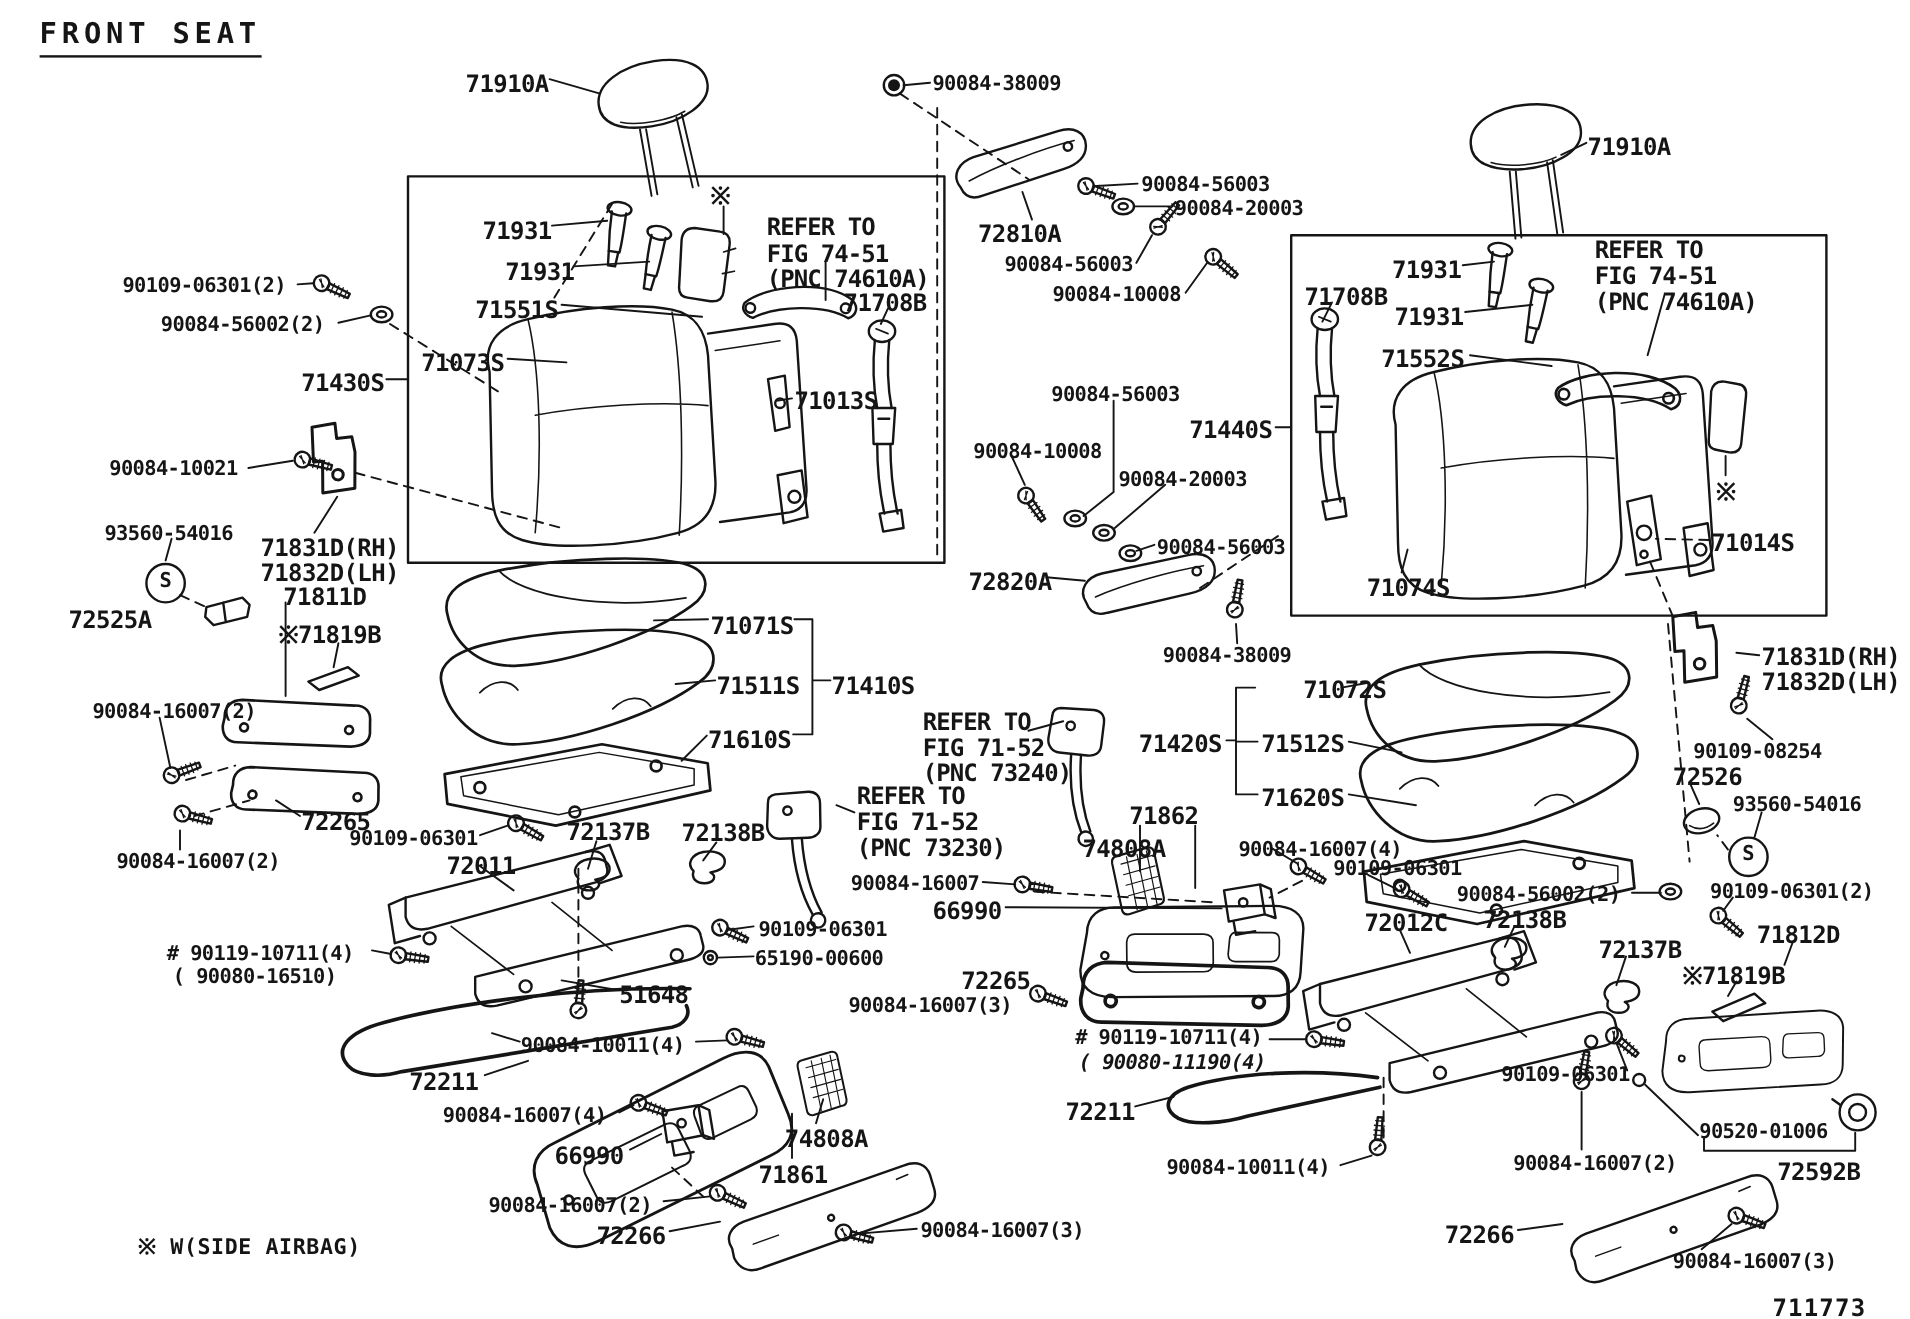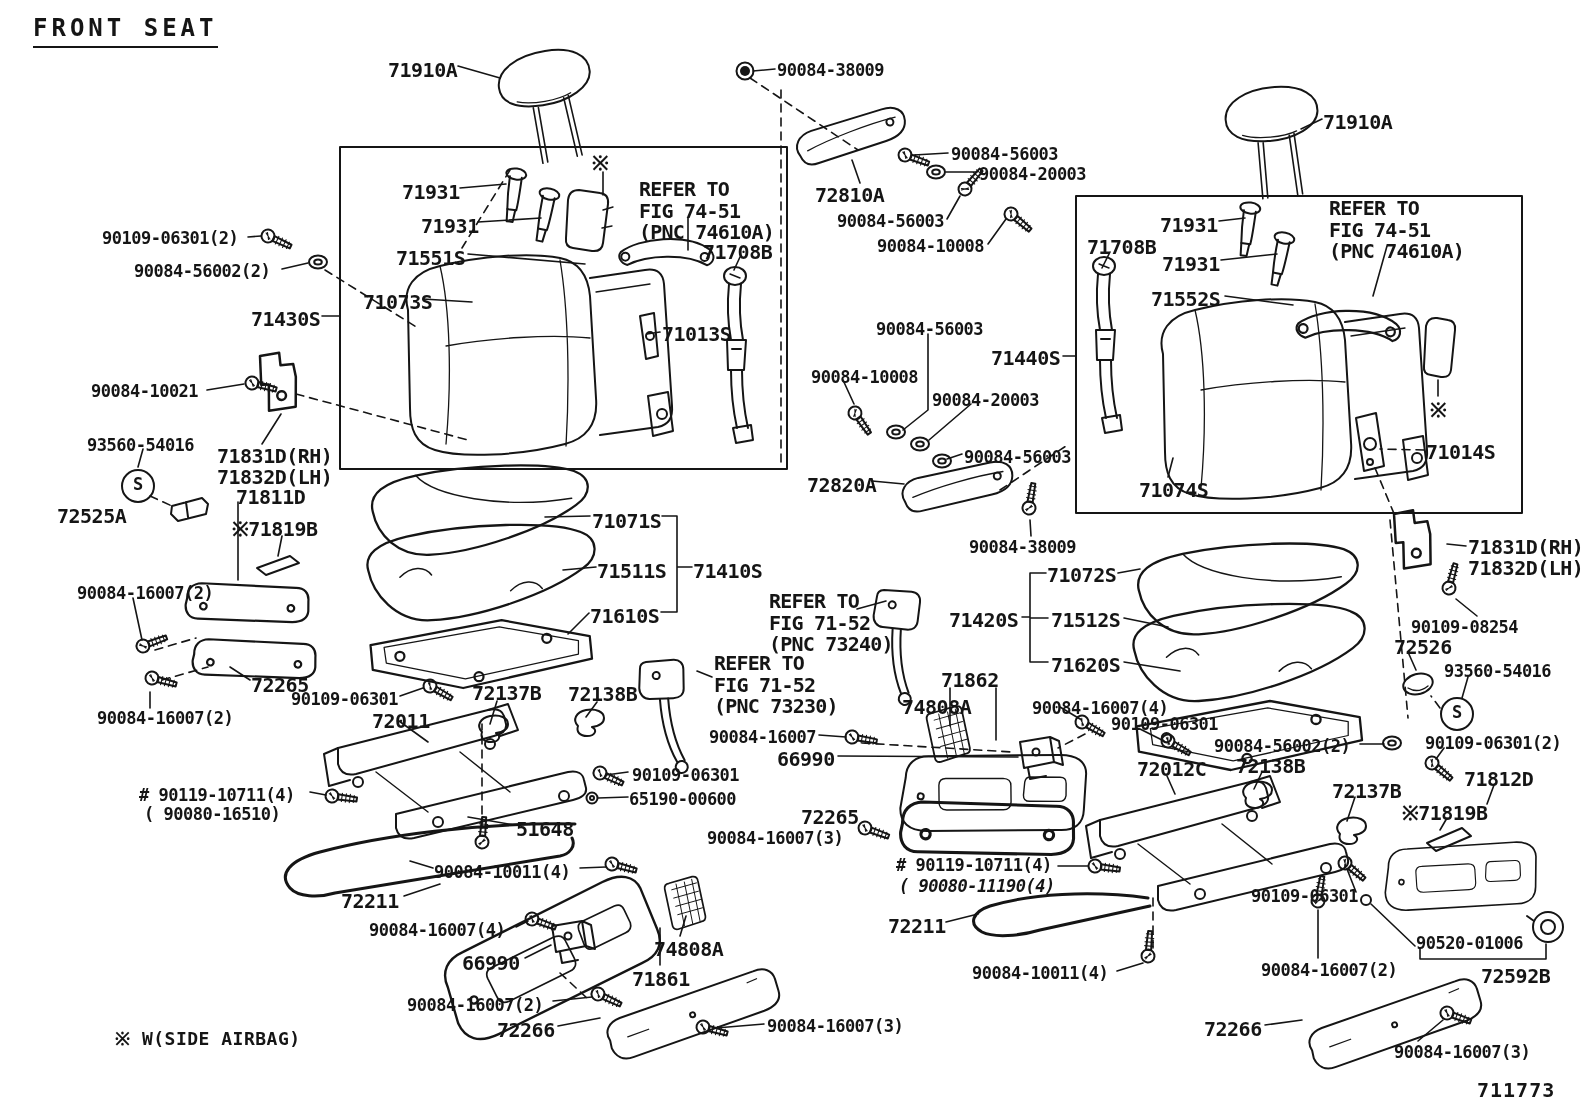--- a/index.html
+++ b/index.html
@@ -360,21 +360,21 @@
 </g>
 </svg>
 
 <div class="title">FRONT SEAT</div>
 <div id="labels">
       <div class="lbl lg" style="left: 388px; top: 58px;">71910A</div>
       <div class="lbl lg" style="left: 1323px; top: 110px;">71910A</div>
       <div class="lbl lg" style="left: 402px; top: 180px;">71931</div>
       <div class="lbl lg" style="left: 421px; top: 214px;">71931</div>
       <div class="lbl lg" style="left: 396px; top: 246px;">71551S</div>
-      <div class="lbl lg" style="left: 363px; top: 290px;">71073S</div>
+      <div class="lbl lg" style="left: 351px; top: 290px;">71073S</div>
       <div class="lbl lg" style="left: 251px; top: 307px;">71430S</div>
       <div class="lbl lg" style="left: 662px; top: 322px;">71013S</div>
       <div class="lbl lg" style="left: 703px; top: 240px;">71708B</div>
       <div class="lbl lg" style="left: 815px; top: 183px;">72810A</div>
       <div class="lbl lg" style="left: 217px; top: 444px;">71831D(RH)</div>
       <div class="lbl lg" style="left: 217px; top: 465px;">71832D(LH)</div>
       <div class="lbl lg" style="left: 236px; top: 485px;">71811D</div>
       <div class="lbl lg" style="left: 57px; top: 504px;">72525A</div>
       <div class="lbl lg" style="left: 232px; top: 515px;">※71819B</div>
       <div class="lbl lg" style="left: 251px; top: 673px;">72265</div>
@@ -386,21 +386,21 @@
       <div class="lbl lg" style="left: 693px; top: 559px;">71410S</div>
       <div class="lbl lg" style="left: 590px; top: 604px;">71610S</div>
       <div class="lbl lg" style="left: 991px; top: 346px;">71440S</div>
       <div class="lbl lg" style="left: 1087px; top: 235px;">71708B</div>
       <div class="lbl lg" style="left: 1160px; top: 213px;">71931</div>
       <div class="lbl lg" style="left: 1162px; top: 252px;">71931</div>
       <div class="lbl lg" style="left: 1151px; top: 287px;">71552S</div>
       <div class="lbl lg" style="left: 1426px; top: 440px;">71014S</div>
       <div class="lbl lg" style="left: 1139px; top: 478px;">71074S</div>
       <div class="lbl lg" style="left: 807px; top: 473px;">72820A</div>
-      <div class="lbl lg" style="left: 1047px; top: 563px;">71072S</div>
+      <div class="lbl lg" style="left: 1086px; top: 563px;">71072S</div>
       <div class="lbl lg" style="left: 1051px; top: 608px;">71512S</div>
       <div class="lbl lg" style="left: 1051px; top: 653px;">71620S</div>
       <div class="lbl lg" style="left: 949px; top: 608px;">71420S</div>
       <div class="lbl lg" style="left: 941px; top: 668px;">71862</div>
       <div class="lbl lg" style="left: 902px; top: 695px;">74808A</div>
       <div class="lbl lg" style="left: 777px; top: 747px;">66990</div>
       <div class="lbl lg" style="left: 801px; top: 805px;">72265</div>
       <div class="lbl lg" style="left: 1137px; top: 757px;">72012C</div>
       <div class="lbl lg" style="left: 1236px; top: 754px;">72138B</div>
       <div class="lbl lg" style="left: 1332px; top: 779px;">72137B</div>

